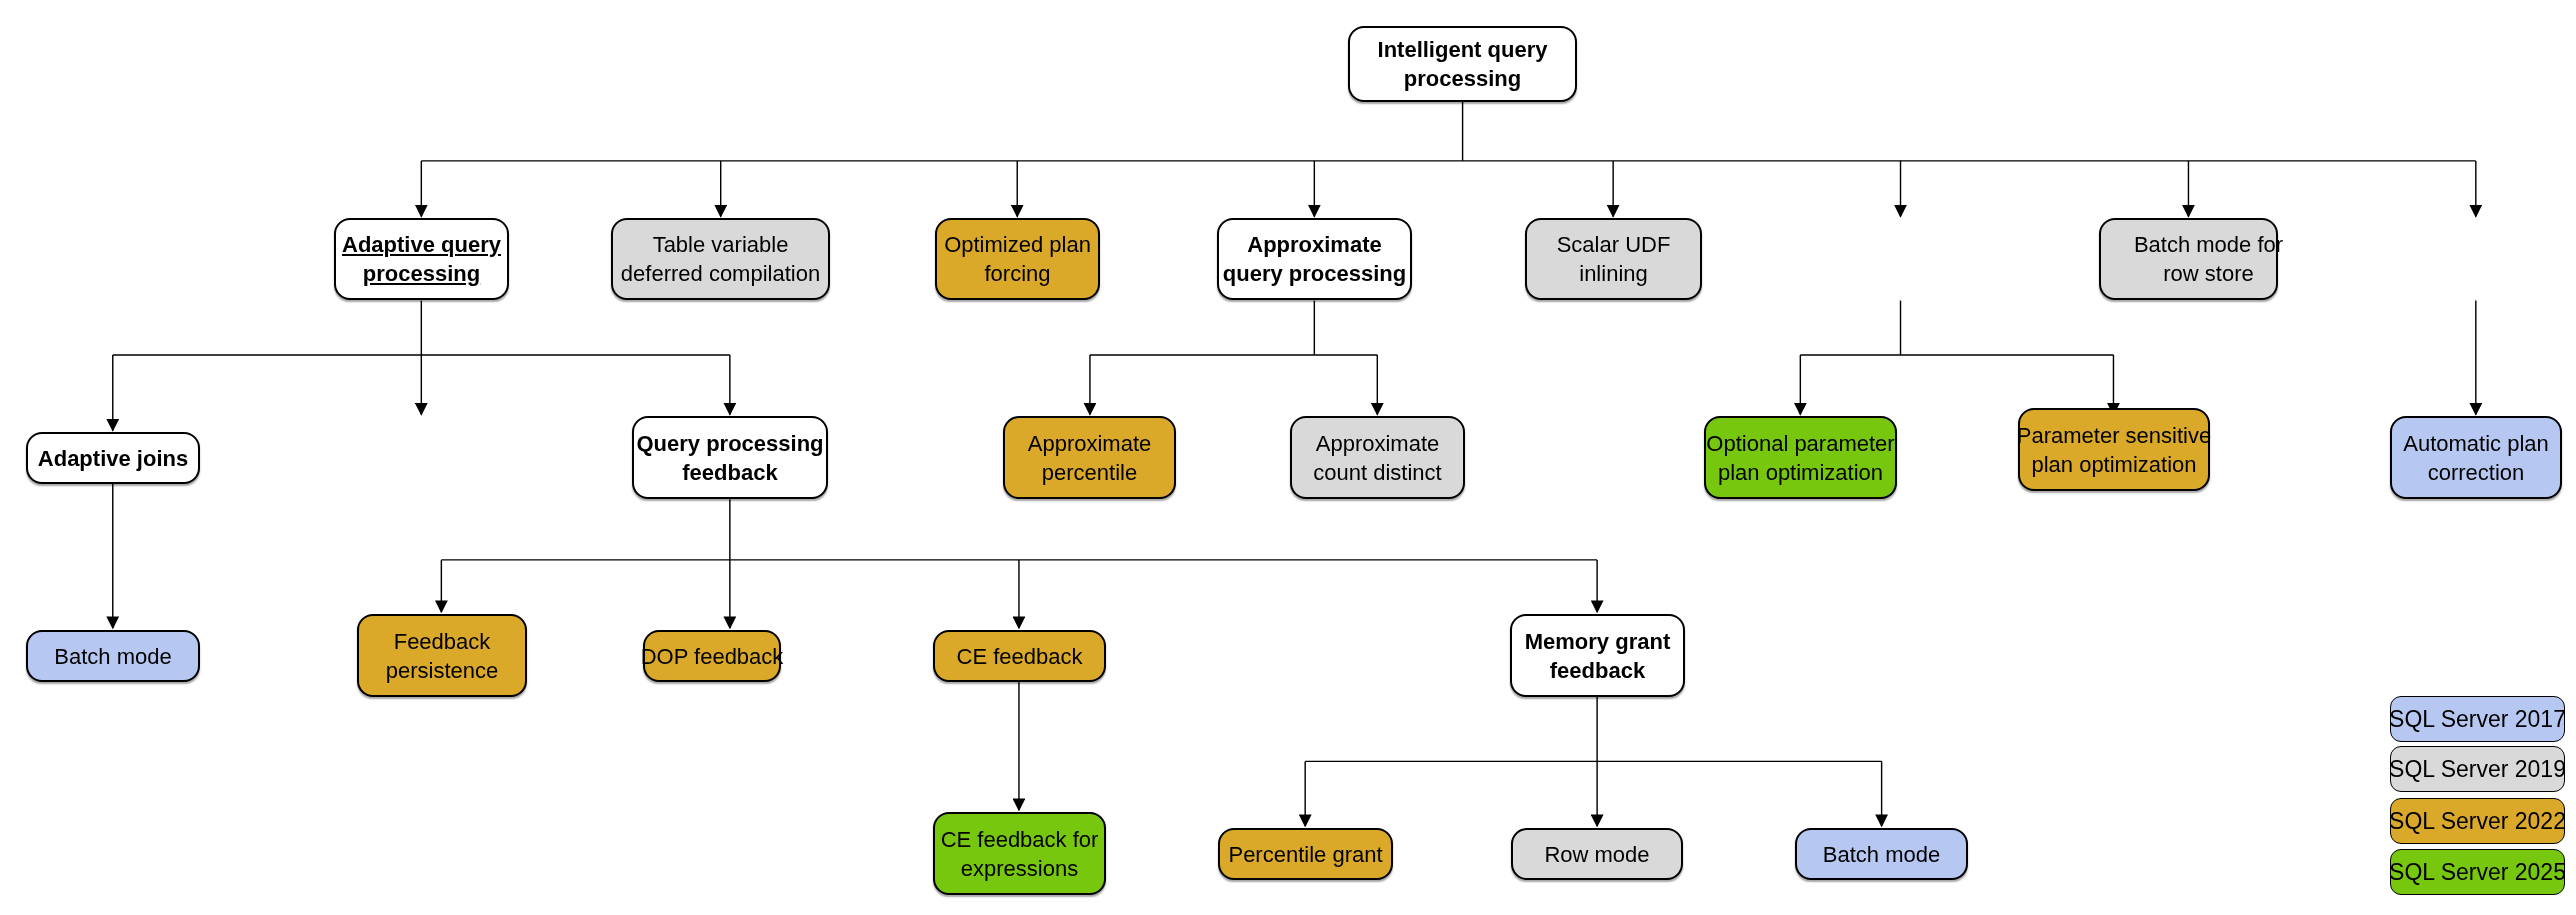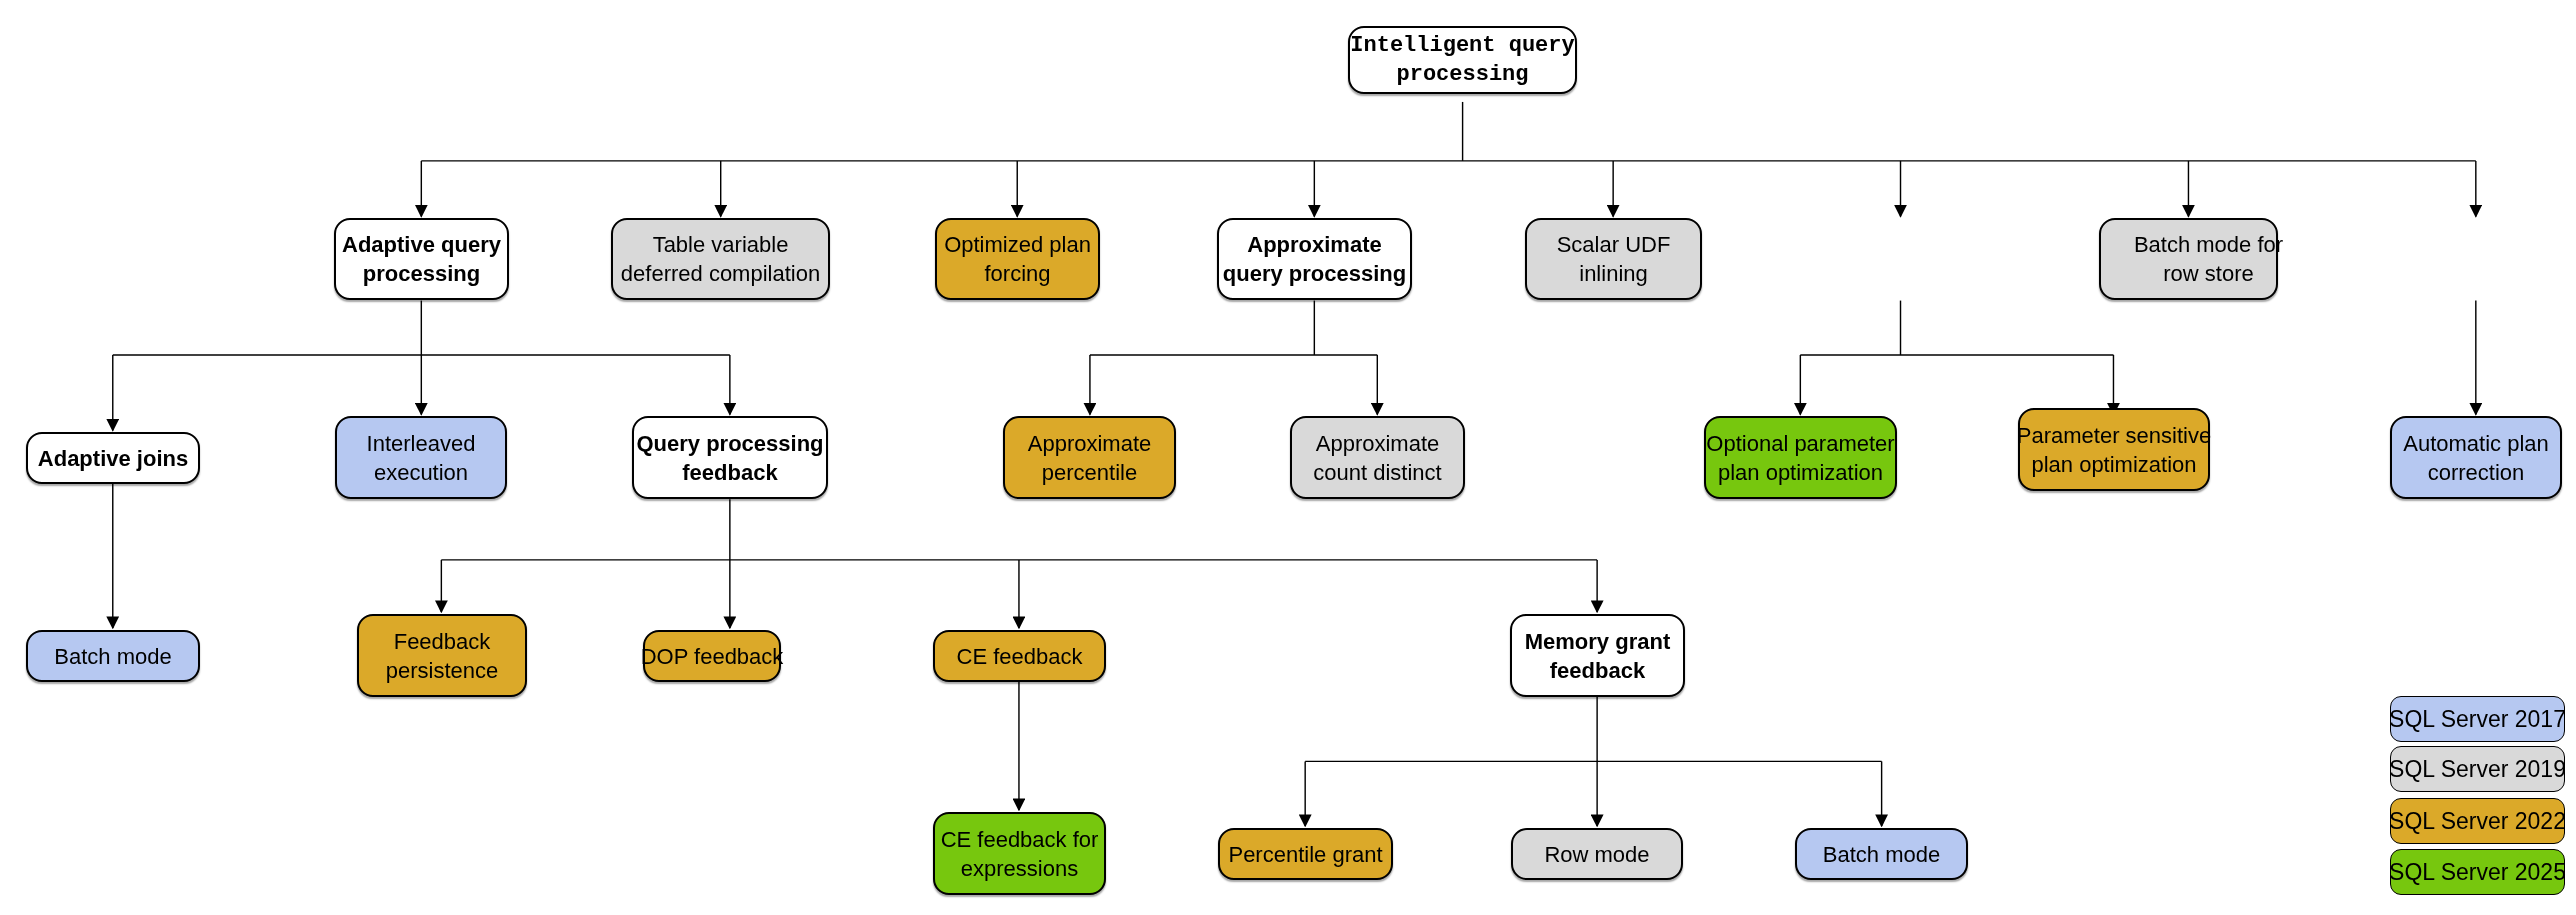--- a/index.html
+++ b/index.html
@@ -89,26 +89,26 @@
       <path d="M1275,978 V1097"></path>
       <path d="M1780,978 V1097"></path>
       <path d="M2790,978 V1069"></path>
       <path d="M1780,1190 V1415"></path>
       <path d="M2280,1330 V1443"></path>
       <path d="M2790,1330 V1443"></path>
       <path d="M3287,1330 V1443"></path>
     </g>
   </svg>
 
-  <div class="node cat" style="left:1348px;top:26px;width:229px;height:68px;font-family:Liberation Mono, monospace;">
+  <div class="node cat" style="left:1348px;top:26px;width:229px;height:76px;">
     <span class="l">Intelligent query</span>
     <span class="l">processing</span>
   </div>
 
-  <div class="node cat" style="left:334px;top:218px;width:175px;height:82px;">
+  <div class="node cat" style="left:334px;top:218px;width:175px;height:82px;text-decoration:underline;">
     <span class="l">Adaptive query</span>
     <span class="l">processing</span>
   </div>
   <div class="node gray" style="left:611px;top:218px;width:219px;height:82px;">
     <span class="l">Table variable</span>
     <span class="l">deferred compilation</span>
   </div>
   <div class="node gold" style="left:935px;top:218px;width:165px;height:82px;">
     <span class="l">Optimized plan</span>
     <span class="l">forcing</span>
@@ -122,24 +122,20 @@
     <span class="l">inlining</span>
   </div>
   <div class="node gray" style="left:2099px;top:218px;width:179px;height:82px;padding-left:40px;">
     <span class="l">Batch mode for</span>
     <span class="l">row store</span>
   </div>
 
   <div class="node cat" style="left:26px;top:432px;width:174px;height:52px;">
     <span class="l">Adaptive joins</span>
   </div>
-  <div class="node blue" style="left:335px;top:416px;width:172px;height:83px;">
-    <span class="l">Interleaved</span>
-    <span class="l">execution</span>
-  </div>
   <div class="node cat" style="left:632px;top:416px;width:196px;height:83px;">
     <span class="l">Query processing</span>
     <span class="l">feedback</span>
   </div>
   <div class="node gold" style="left:1003px;top:416px;width:173px;height:83px;">
     <span class="l">Approximate</span>
     <span class="l">percentile</span>
   </div>
   <div class="node gray" style="left:1290px;top:416px;width:175px;height:83px;">
     <span class="l">Approximate</span>

